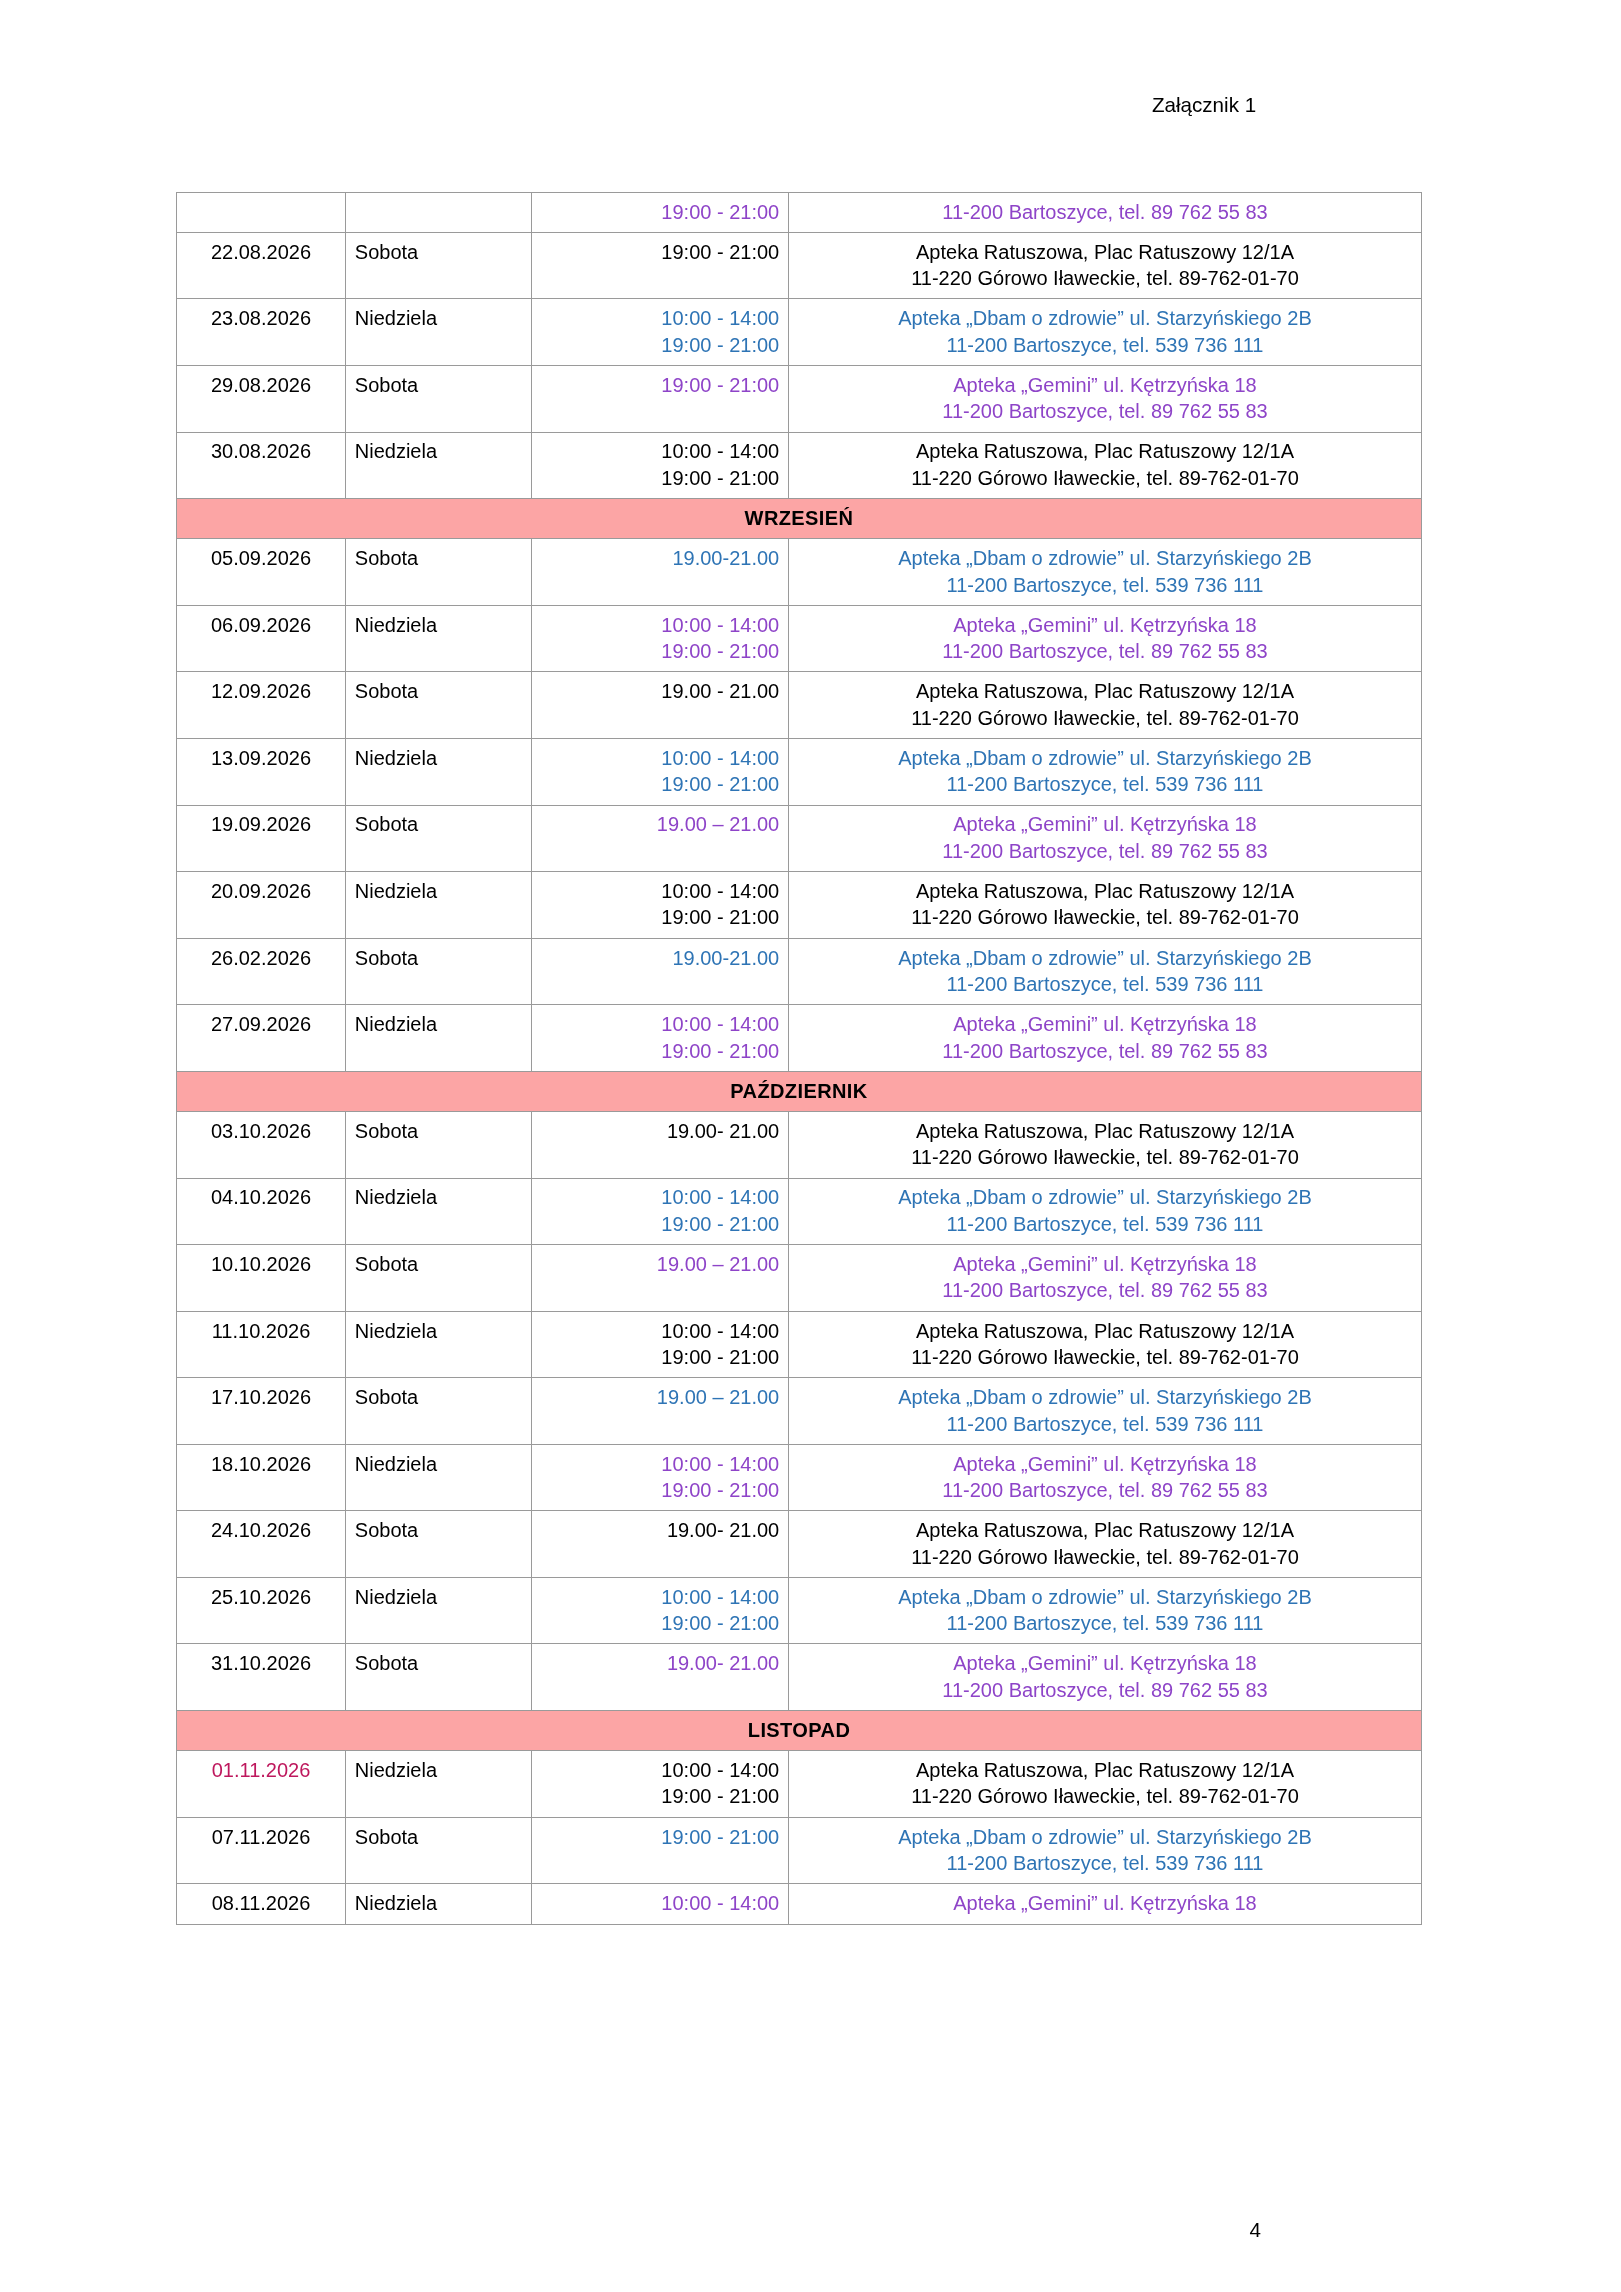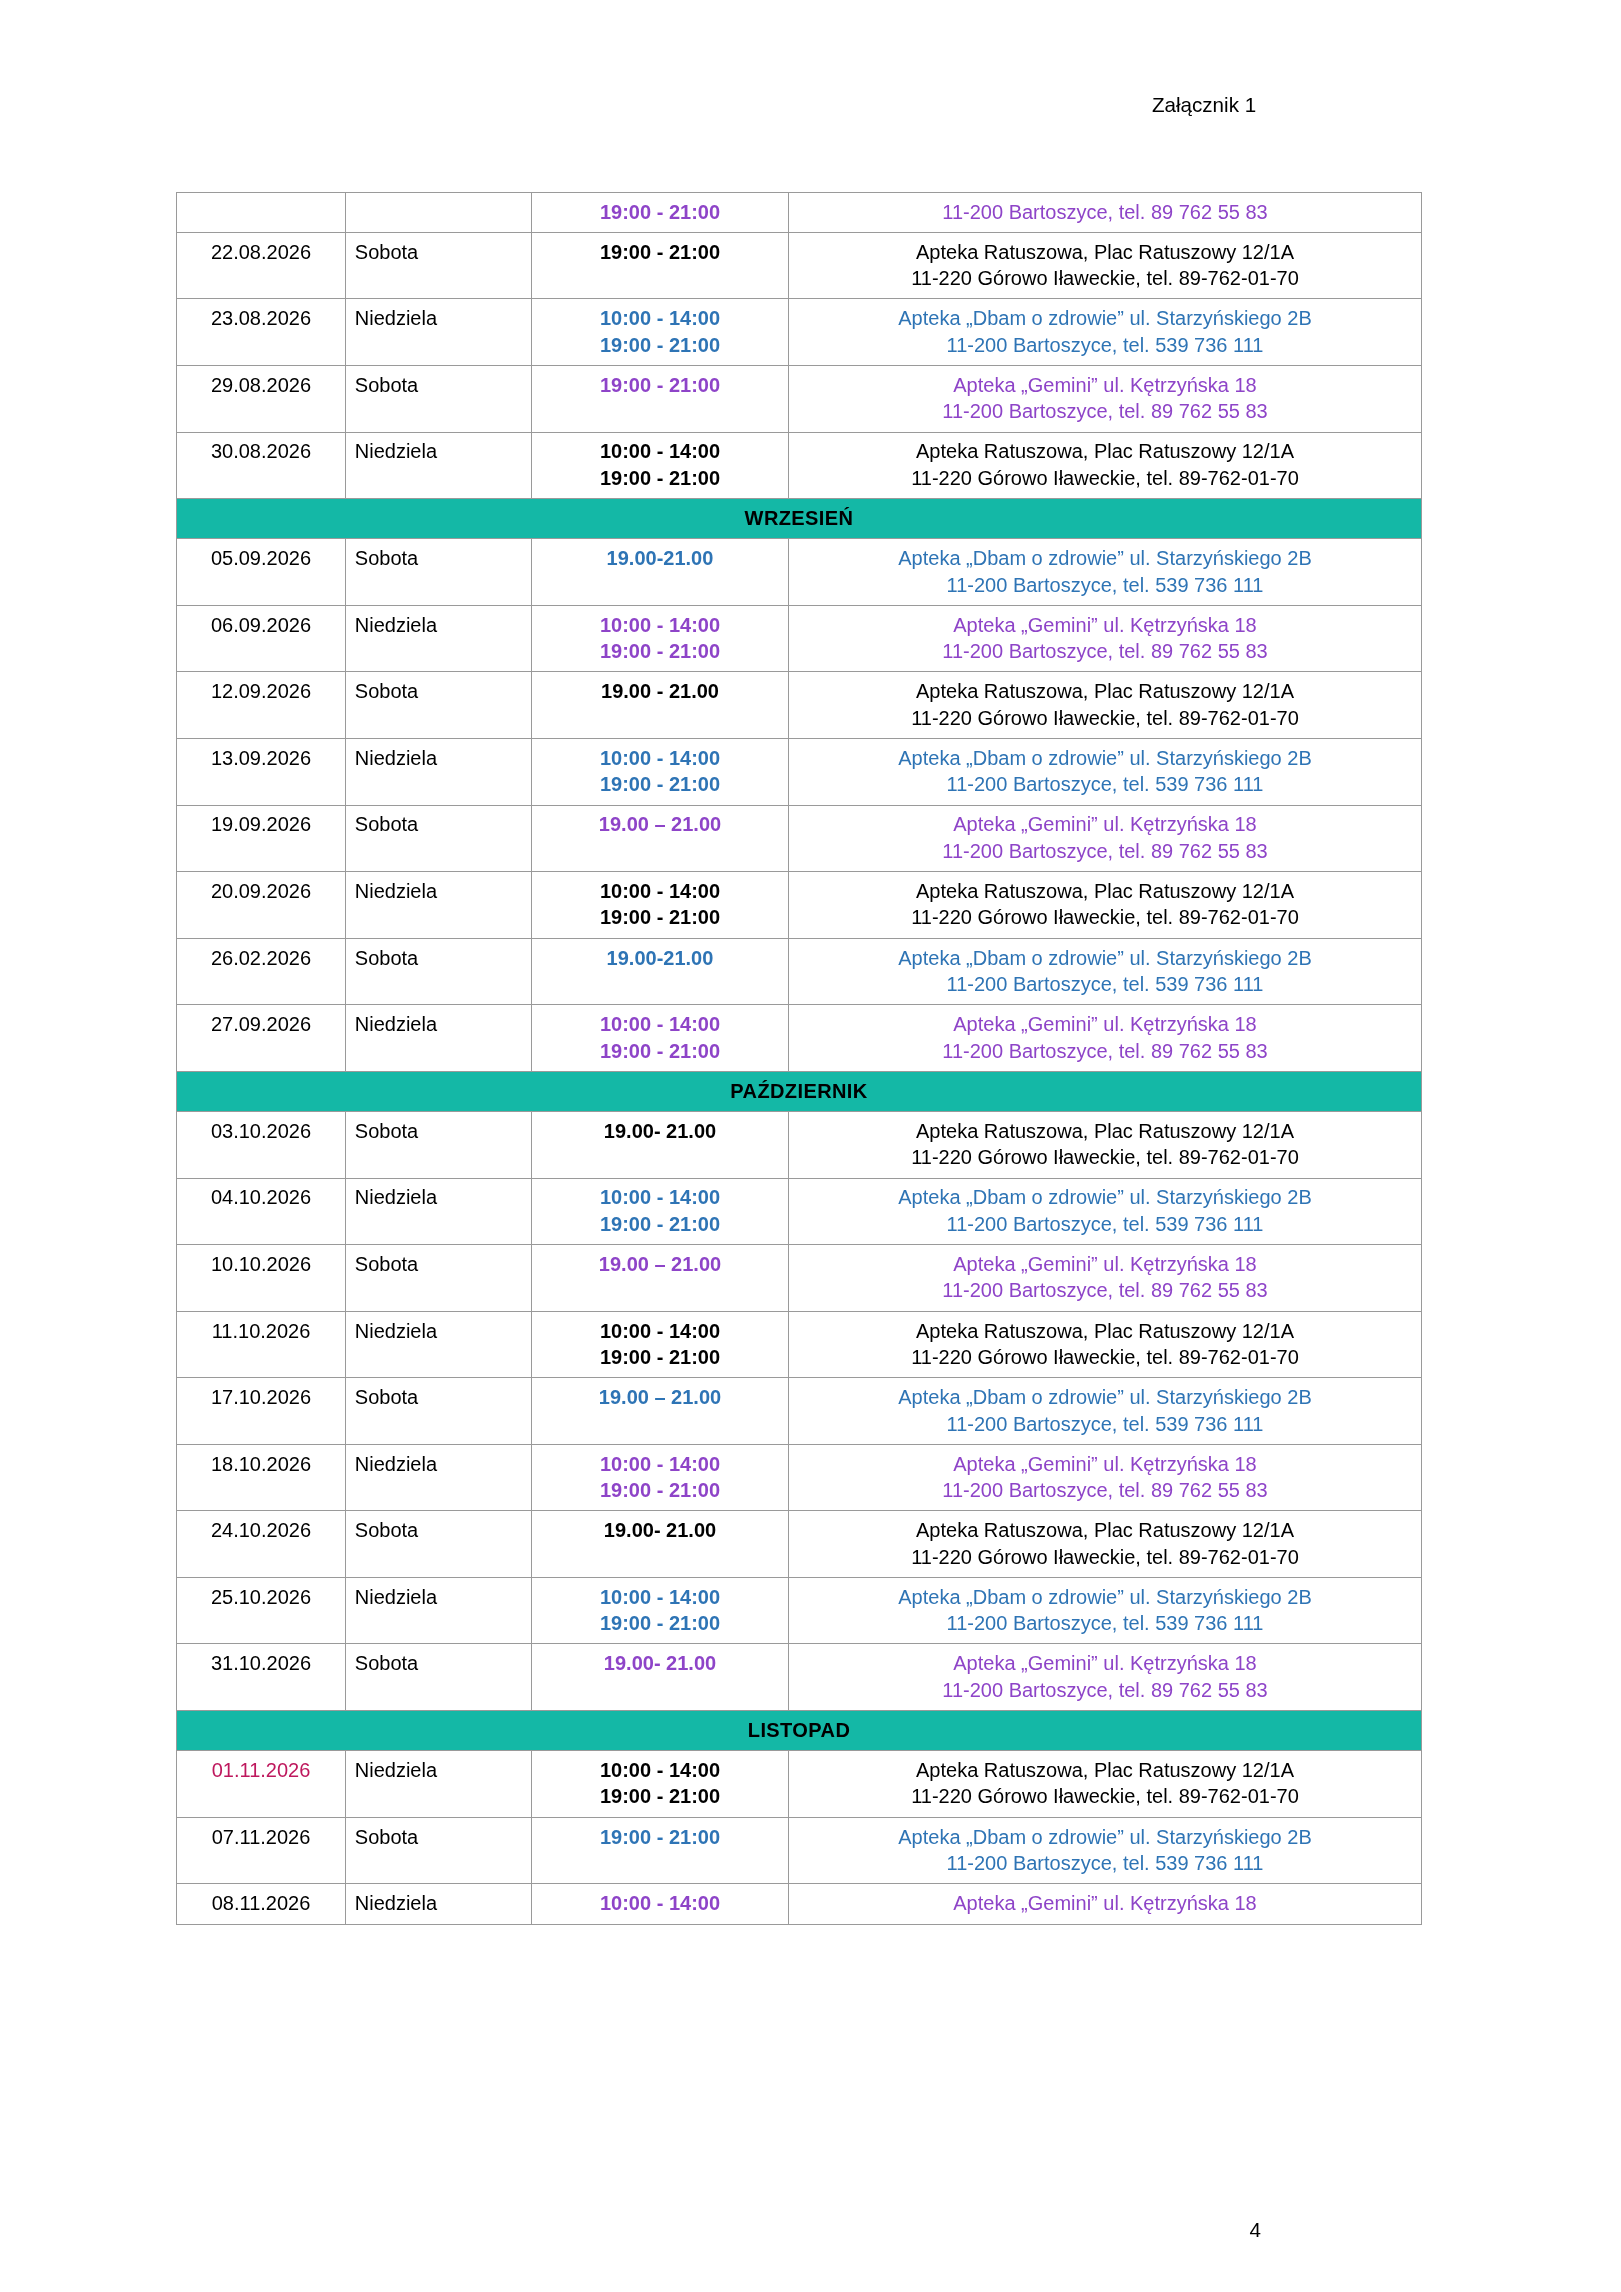--- a/index.html
+++ b/index.html
@@ -40,27 +40,27 @@
     line-height: 1.32;
     vertical-align: top;
   }
   col.c-date   { width: 169px; }
   col.c-day    { width: 186px; }
   col.c-hours  { width: 257px; }
   col.c-pharm  { width: 633px; }
 
   td.date { text-align: center; }
   td.day  { text-align: left; padding-left: 17.6px; }
-  td.hours { text-align: center; padding-left: 13.7px; font-weight: bold; }
+  td.hours { text-align: right; padding-left: 13.7px; }
   td.pharm { text-align: center; padding-left: 11.8px; }
 
   td.month-head {
     text-align: center;
     font-weight: bold;
-    background: #14b8a6;
+    background: #fca5a5;
     letter-spacing: 0.4px;
     padding: 5.9px 0 6.9px 0;
   }
   .holiday { color: #be185d; }
   .blue    { color: #2e74b5; }
   .purple  { color: #8e44c8; }
   .dark    { color: #000000; }
   .line2 { display: block; }
   .nowrap { white-space: nowrap; }
 

